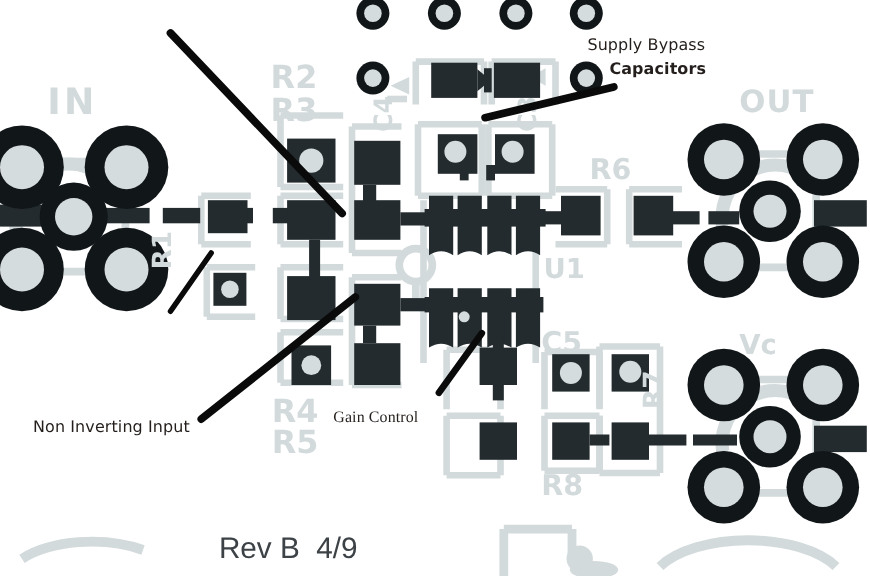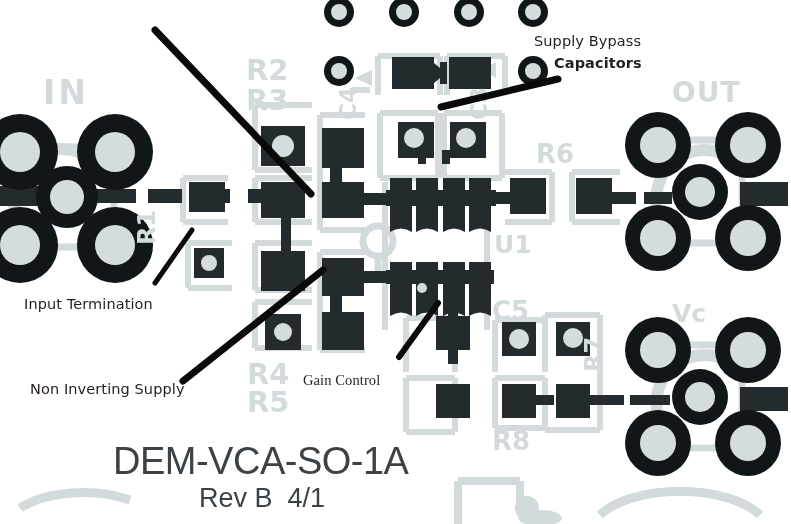--- a/index.html
+++ b/index.html
@@ -324,22 +324,20 @@
       <line x1="155" y1="283" x2="192" y2="230" stroke-width="5"></line>
       <line x1="183" y1="381" x2="323" y2="270" stroke-width="7"></line>
       <line x1="399" y1="357" x2="438" y2="303" stroke-width="6"></line>
     </g>
   </svg>
 
 
   <div class="callout-label" style="left:534px; top:33px;">Supply Bypass</div>
   <div class="callout-label" style="left:554px; top:55px;font-weight:bold;">Capacitors</div>
 
-  <div class="callout-label" style="left:24px; top:296px;">Input Termination</div>
-
-  <div class="callout-label" style="left:30px; top:381px;">Non Inverting Supply</div>
+
+  <div class="callout-label" style="left:30px; top:381px;">Non Inverting Input</div>
 
   <div class="callout-label" style="left:303px; top:372px;font-family:Liberation Serif, serif;">Gain Control</div>
 
-  <div class="title-main" style="left:113px; top:440px;">DEM-VCA-SO-1A</div>
-  <div class="title-rev" style="left:199px; top:483px;">Rev B  4/1</div>
+  <div class="title-rev" style="left:199px; top:483px;">Rev B  4/9</div>
 
 </div>
 
 </body></html>

